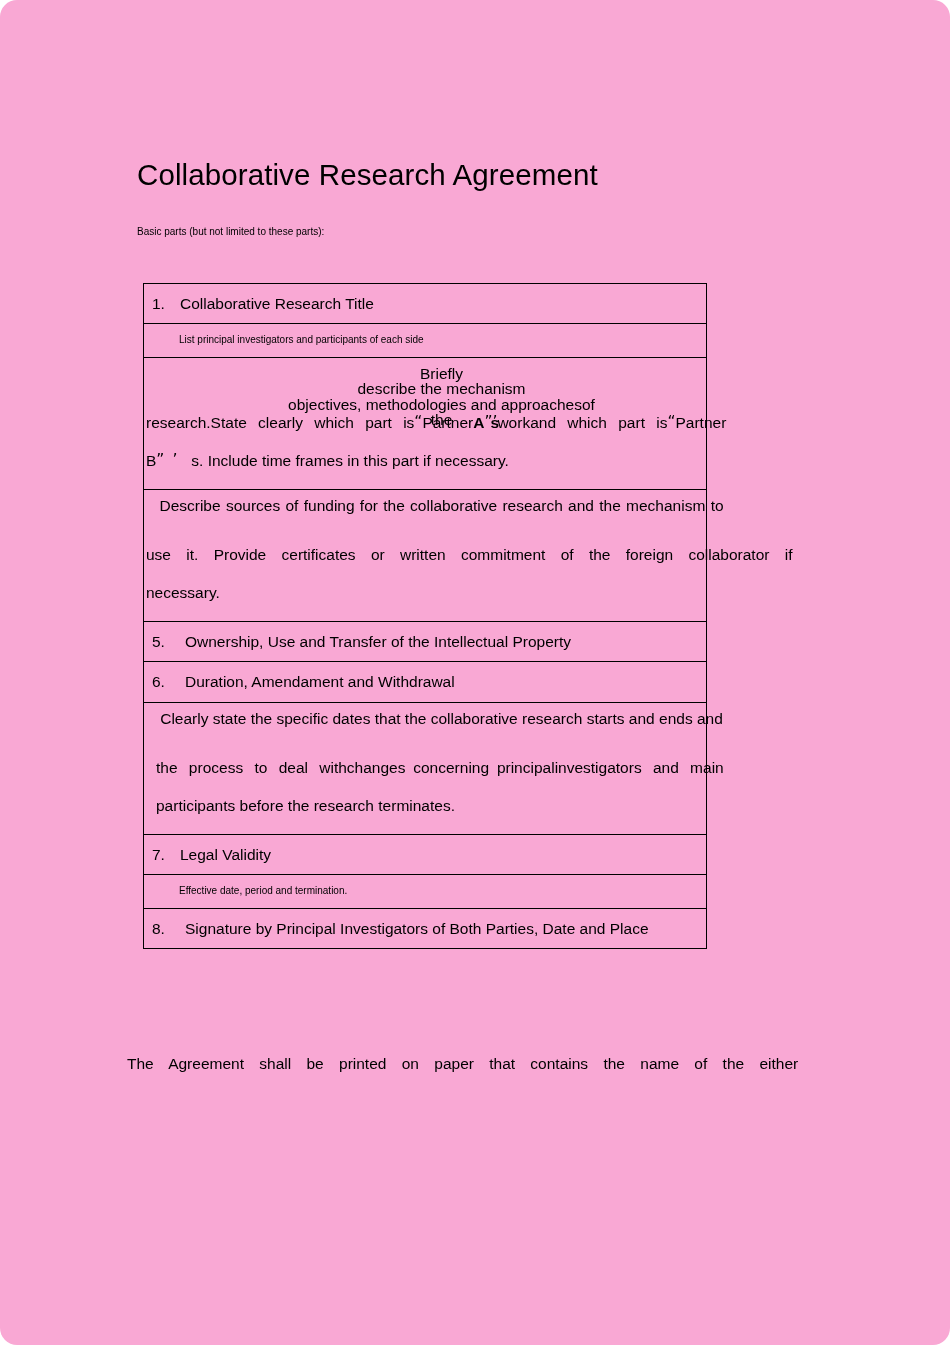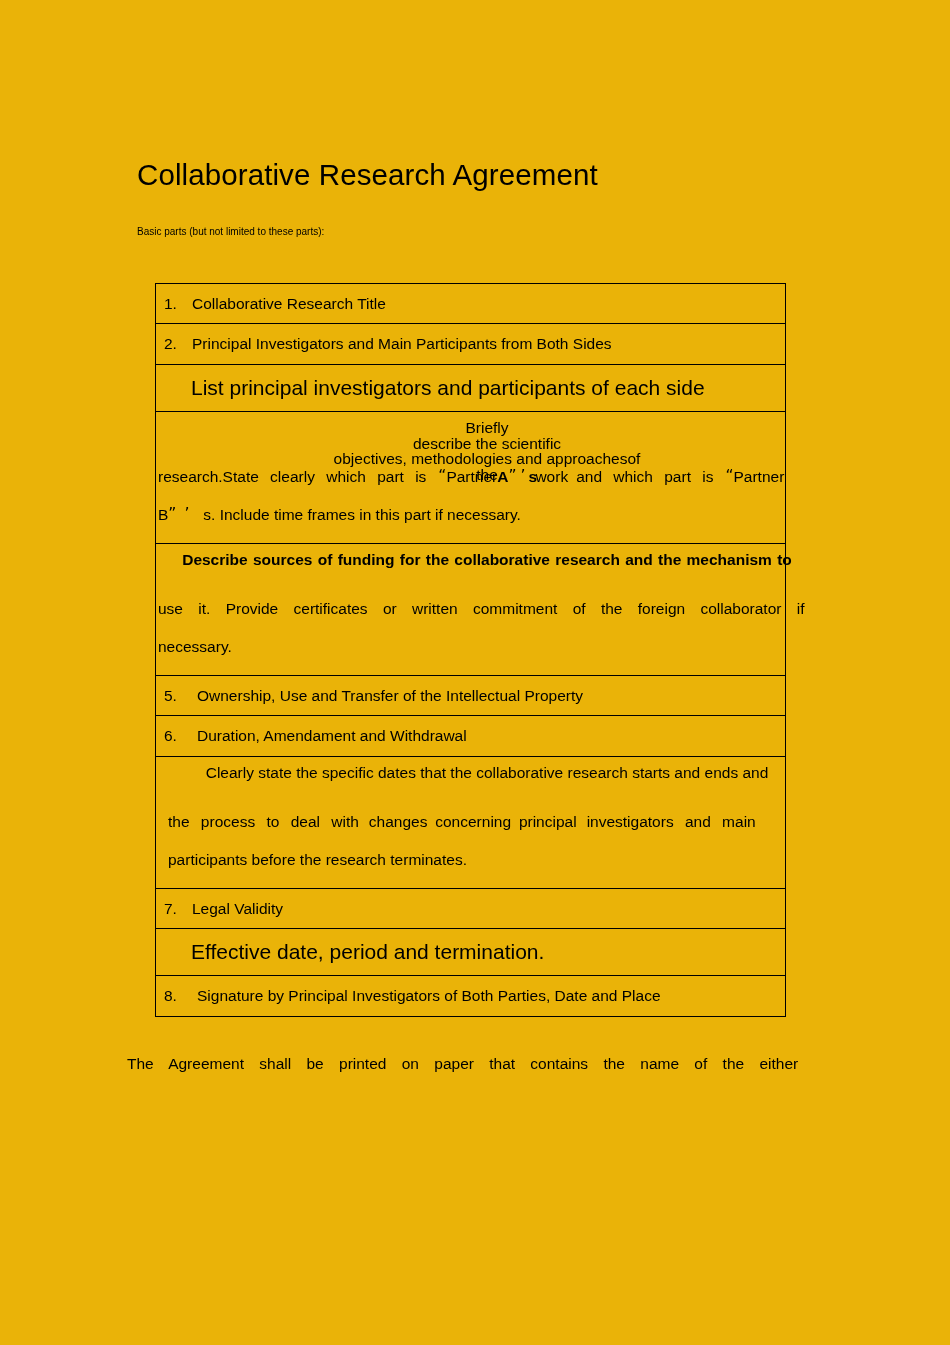--- a/index.html
+++ b/index.html
@@ -12,22 +12,23 @@
     height: 1345px;
     font-family: "Liberation Sans", sans-serif;
     color: #000000;
     -webkit-font-smoothing: antialiased;
   }
 
   .page {
     position: relative;
     width: 950px;
     height: 1345px;
-    background: #eab308;
+    background: #f9a8d4;
     overflow: hidden;
+    border-radius: 17px;
   }
 
   .doc-body {
     position: absolute;
     left: 137px;
     top: 0;
     width: 676px;
   }
 
   
@@ -46,23 +47,23 @@
     margin: 0;
     padding-top: 34px;
     font-size: 10px;
     line-height: 1.3;
     white-space: nowrap;
   }
 
   
   .parts-table {
     position: absolute;
-    left: 155px;
+    left: 143px;
     top: 283px;
-    width: 631px;
+    width: 564px;
     border-collapse: collapse;
     table-layout: fixed;
   }
   .parts-table td {
     border: 1px solid #000000;
     padding: 0;
     vertical-align: top;
     overflow: visible;
   }
 
@@ -81,21 +82,21 @@
   .num-label {
     display: inline-block;
     min-width: 28px;
   }
   .num-label.wide {
     min-width: 33px;
   }
 
   
   .row-detail-1 .cell-inner {
-    font-size: 21px;
+    font-size: 10px;
     padding: 10px 0 10px 35px;
     line-height: 1.25;
   }
 
   
   .row-detail-multi .cell-inner {
     font-size: 15.5px;
     padding: 8px 0 9px 0;
   }
   .jline {
@@ -112,21 +113,21 @@
     flex-direction: column;
   }
   .jline.indent-small {
     padding-left: 12px;
   }
 
   
   .sp1 { letter-spacing: 0; word-spacing: 3.5px; }
   .sp2 { letter-spacing: 0; word-spacing: 7px; }
   .sp3 { letter-spacing: 0; word-spacing: 11px; }
-  .sp4 { letter-spacing: 0; word-spacing: 1px; font-weight: bold; }
+  .sp4 { letter-spacing: 0; word-spacing: 1px; }
 
   
   .overlap {
     position: relative;
     display: inline-block;
   }
   .overlap .over {
     position: absolute;
     left: 0;
     top: 0;
@@ -169,43 +170,36 @@
     <tbody>
 
       <tr class="row-num">
         <td>
           <div class="cell-inner">
             <span class="num-label">1.</span><span>Collaborative Research Title</span>
           </div>
         </td>
       </tr>
 
-      <tr class="row-num">
-        <td>
-          <div class="cell-inner">
-            <span class="num-label">2.</span><span>Principal Investigators and Main Participants from Both Sides</span>
-          </div>
-        </td>
-      </tr>
 
       <tr class="row-detail-1">
         <td>
           <div class="cell-inner">List principal investigators and participants of each side</div>
         </td>
       </tr>
 
 
       <tr class="row-detail-multi">
         <td>
           <div class="cell-inner">
 
             <div class="jline indent-first">
               <span>Briefly</span>
               <span style="display:inline-block;width:18px"></span>
-              <span>describe the scientific</span>
+              <span>describe the mechanism</span>
               <span style="display:inline-block;width:6px"></span>
               <span>objectives, methodologies and approachesof</span>
               <span style="display:inline-block;width:8px"></span>
               <span>the</span>
             </div>
 
             <div class="jline">
               <span class="sp2">research.State clearly  which  part  is</span>
               <span style="display:inline-block;width:12px"></span>
               <span class="fwquote">“</span>

